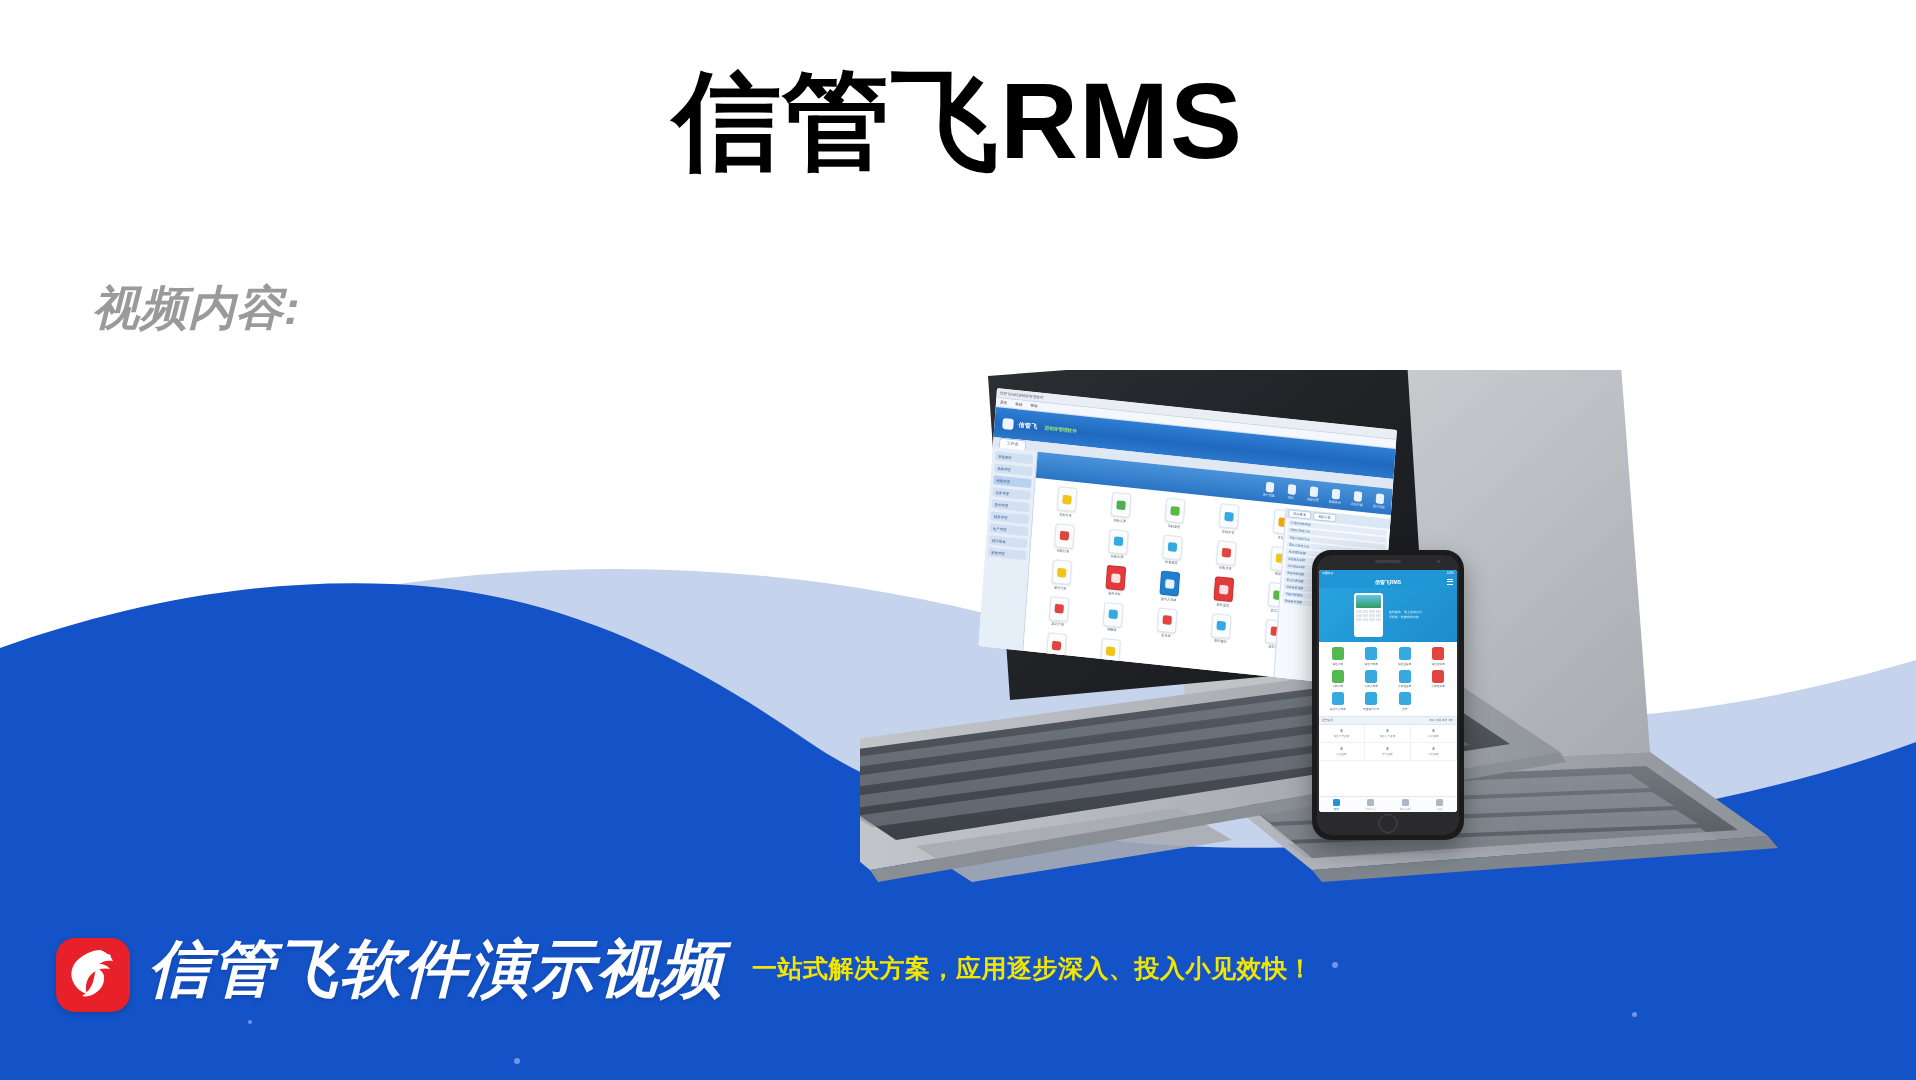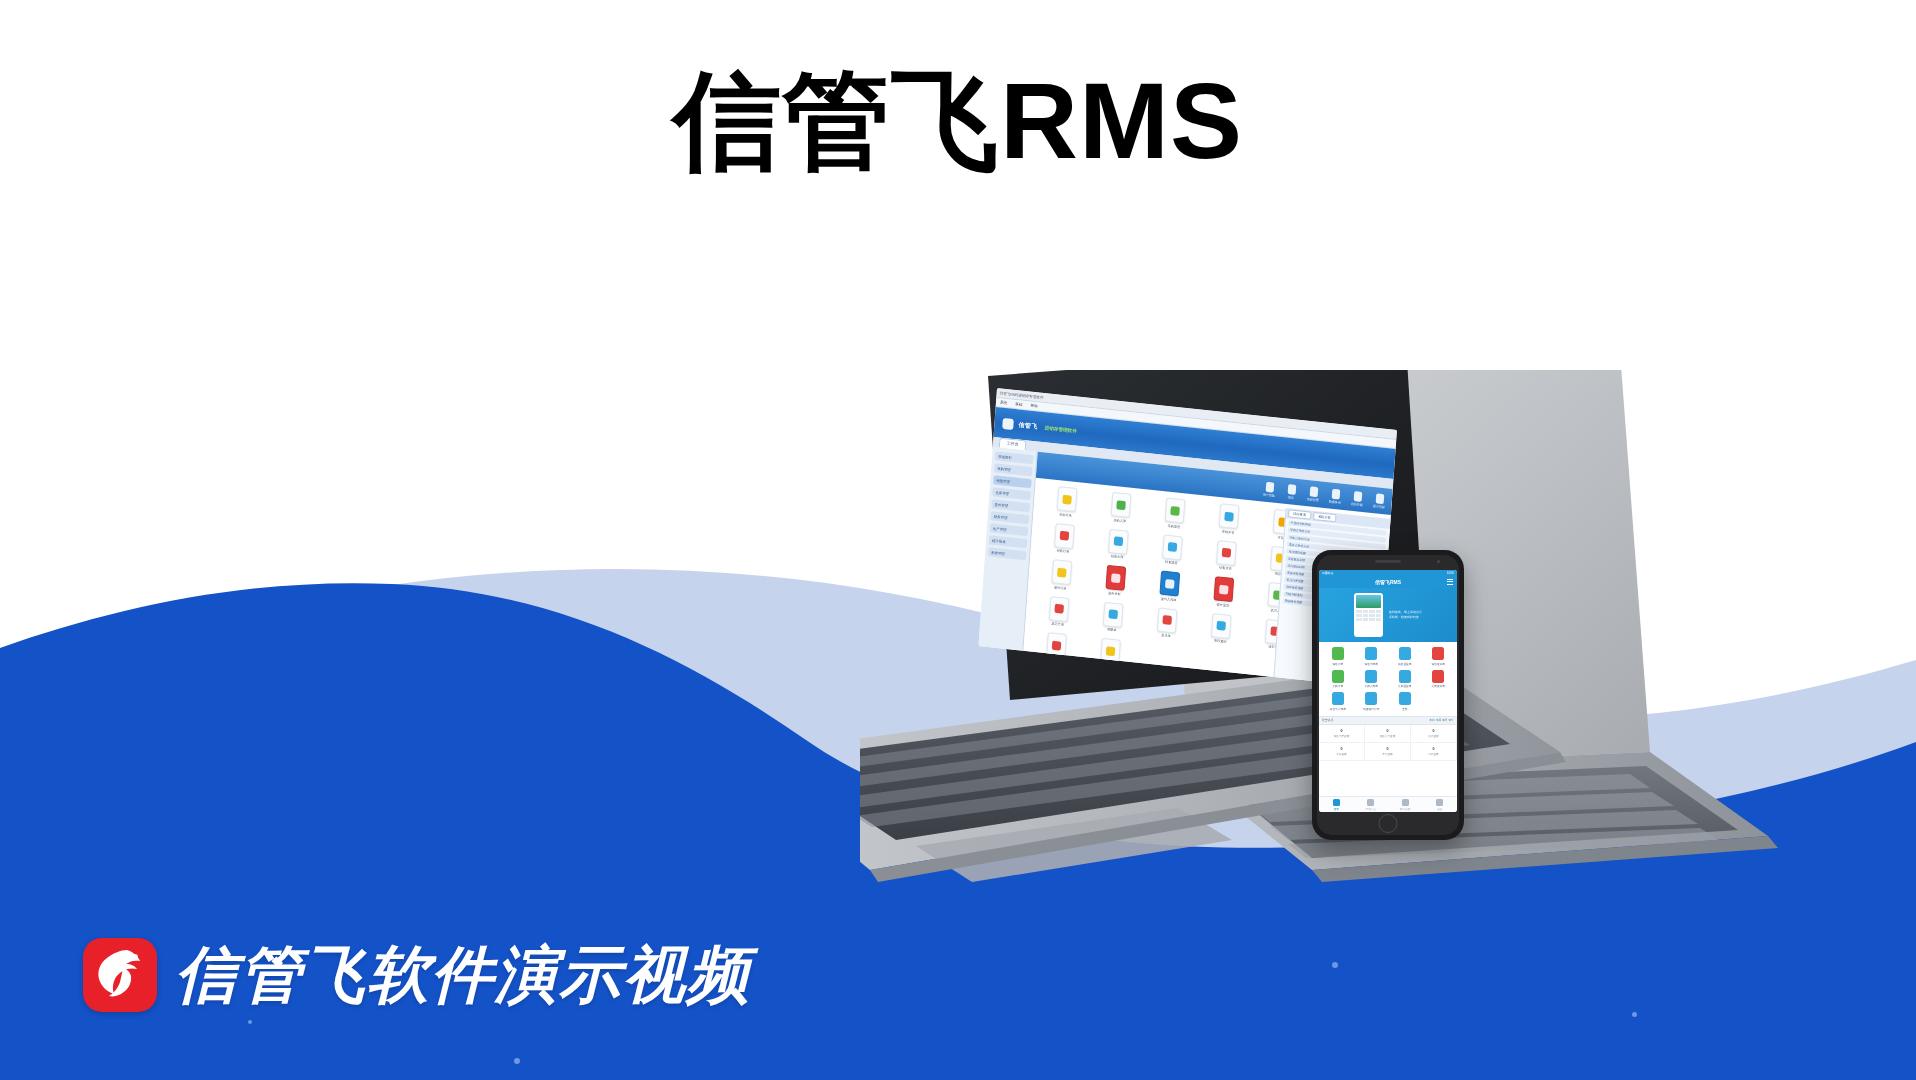--- a/index.html
+++ b/index.html
@@ -29,21 +29,21 @@
     font-size:47px;font-style:italic;font-weight:600;color:#9a9a9a;
     letter-spacing:1px;line-height:1.2;white-space:nowrap;
   }
   .sub-line2{
     margin-top:26px;margin-left:96px;
     font-size:47px;font-style:italic;font-weight:600;color:#9a9a9a;
     letter-spacing:1px;line-height:1.2;white-space:nowrap;
   }
 
   
-  .banner{position:absolute;left:83px;bottom:68px;display:flex;align-items:center;margin-top:28px;}
+  .banner{position:absolute;left:56px;bottom:68px;display:flex;margin-top:28px;}
   .logo-mark{
     width:74px;height:74px;border-radius:19px;background:#E8202A;
     position:relative;flex:0 0 auto;margin-right:18px;
     box-shadow:0 2px 6px rgba(0,0,0,.18);overflow:hidden;
   }
   .logo-mark svg{position:absolute;left:0;top:0;width:74px;height:74px;}
   .banner-title{
     font-size:62px;font-weight:700;font-style:italic;color:#ffffff;
     letter-spacing:2px;white-space:nowrap;line-height:1;
     text-shadow:0 2px 4px rgba(0,0,0,.15);
@@ -177,20 +177,21 @@
 
       <path d="M0,700 C300,560 700,520 1080,640 C1400,742 1640,742 1916,660 L1916,1080 L0,1080 Z" fill="#C5D3ED"></path>
 
       <path d="M0,648 C120,606 250,578 392,584 C560,591 690,660 806,740 C930,826 1120,856 1330,846 C1560,835 1760,800 1916,742 L1916,1080 L0,1080 Z" fill="#1452C8"></path>
     </svg>
   </div>
 
   <div class="title">信管飞RMS</div>
 
   <div class="subtitle-block">
+    <div class="sub-line1">视频内容:</div>
   </div>
 
   <div class="devices">
 
     <div class="laptop-back">
       <svg width="1060" height="580" viewBox="0 0 1060 580" aria-hidden="true">
         <defs>
           <linearGradient id="lidBack" x1="0" y1="0" x2="1" y2="1">
             <stop offset="0" stop-color="#d6d8da"></stop>
             <stop offset="0.5" stop-color="#bfc2c6"></stop>
@@ -652,20 +653,21 @@
       <svg viewBox="0 0 74 74" aria-hidden="true">
         <path d="M44 12 C50 14 55 18 57 23 C52 22 47 23 43 26 C48 26 52 28 54 31
                  C46 29 38 32 33 39 C30 44 29 50 31 56 C24 54 18 48 16 41
                  C14 33 17 25 24 20 C30 15 38 12 44 12 Z" fill="#ffffff"></path>
         <path d="M40 30 C44 31 47 34 48 38 C49 45 45 52 38 56 C34 58 30 59 26 58
                  C31 55 35 50 37 44 C38 40 39 35 40 30 Z" fill="#ffffff"></path>
         <circle cx="52" cy="19" r="3" fill="#ffffff" opacity=".85"></circle>
       </svg>
     </div>
     <div class="banner-title">信管飞软件演示视频</div>
+    <div class="banner-tag">一站式解决方案，应用逐步深入、投入小见效快！</div>
   </div>
 
   <div class="dot" style="left:514px;top:1058px;width:6px;height:6px;"></div>
   <div class="dot" style="left:1332px;top:962px;width:6px;height:6px;"></div>
   <div class="dot" style="left:1632px;top:1012px;width:5px;height:5px;"></div>
   <div class="dot" style="left:248px;top:1020px;width:4px;height:4px;"></div>
 
 </div>
 
 </body></html>

